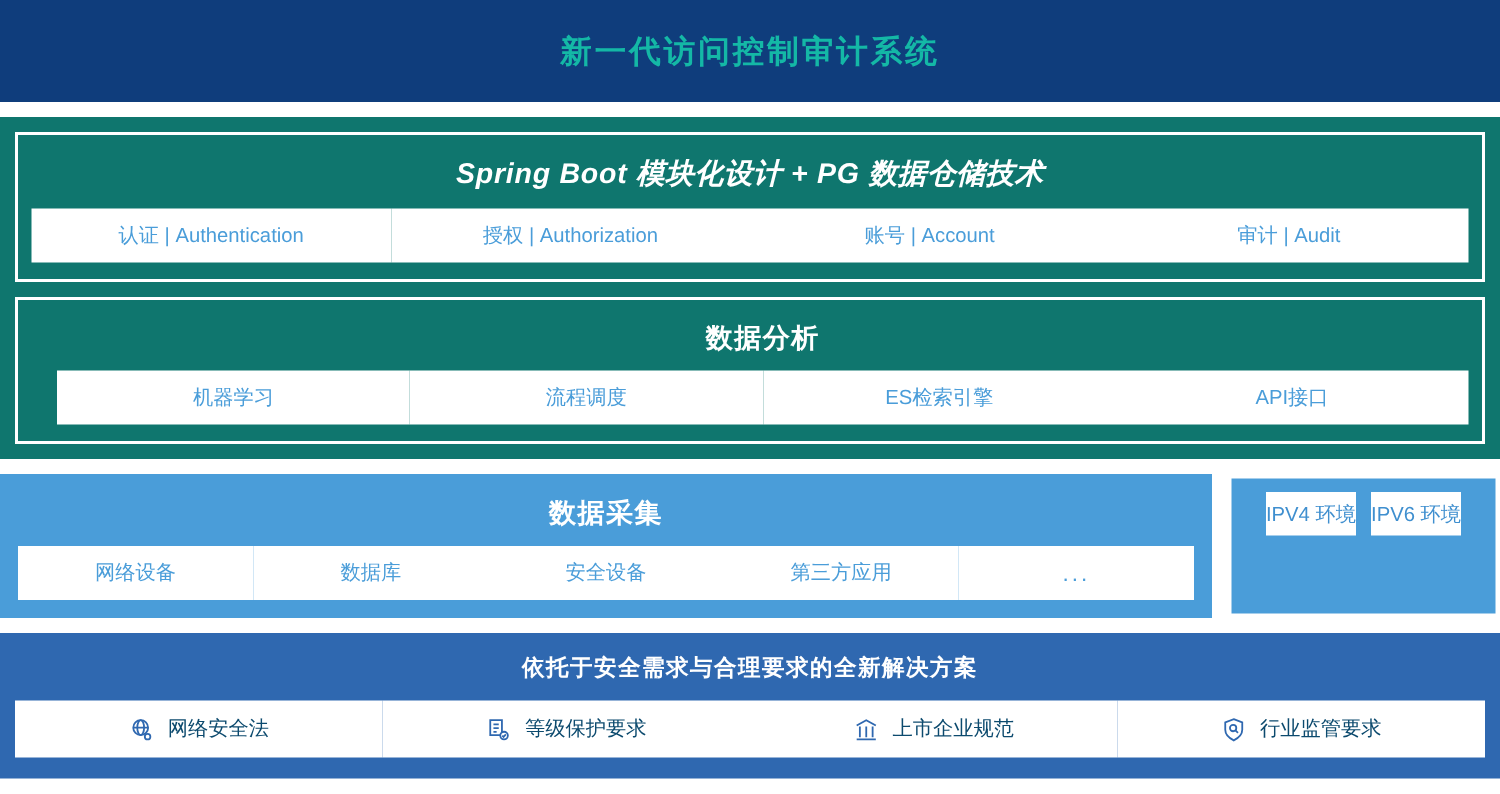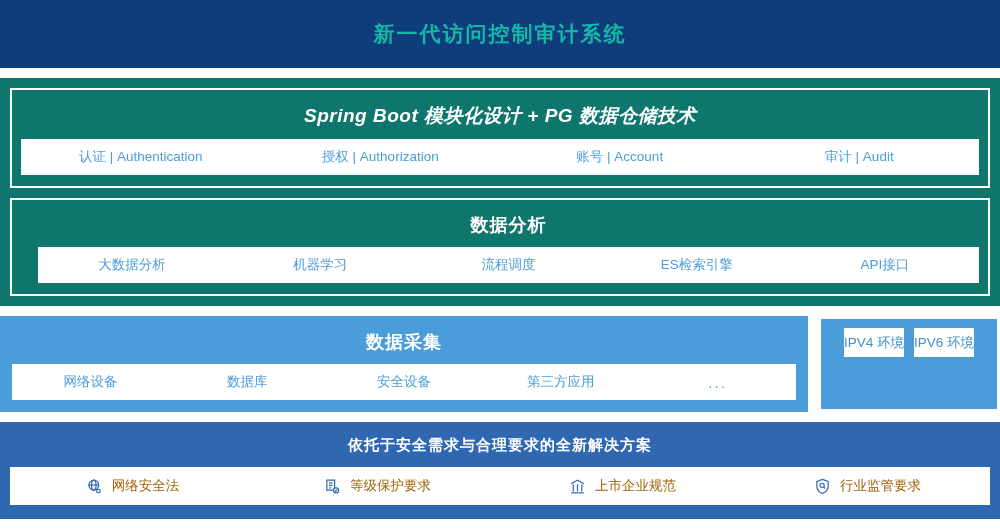--- a/index.html
+++ b/index.html
@@ -89,21 +89,21 @@
     background: #2f68b0;
     padding: 12px 10px 14px 10px;
     flex: 0 0 auto;
   }
   .section-bottom .band-title { font-size: 15px; padding: 2px 0 12px 0; }
   .card-bottom {
     flex: 1 1 0;
     background: #ffffff;
     height: 38px;
     display: flex; align-items: center; justify-content: center; gap: 9px;
-    color: #a16207;
+    color: #0c4a6e;
     font-size: 13.5px;
     white-space: nowrap;
   }
   .ico { width: 17px; height: 17px; display: inline-block; flex: 0 0 auto; }
   .ico svg { display: block; width: 17px; height: 17px; }
 </style>
 </head>
 <body>
 
 <div class="page">
@@ -122,21 +122,20 @@
         <div class="card">认证 | Authentication</div>
         <div class="card">授权 | Authorization</div>
         <div class="card">账号 | Account</div>
         <div class="card">审计 | Audit</div>
       </div>
     </div>
 
     <div class="inner-box">
       <div class="band-title">数据分析</div>
       <div class="card-row">
-        <div class="card">大数据分析</div>
         <div class="card">机器学习</div>
         <div class="card">流程调度</div>
         <div class="card">ES检索引擎</div>
         <div class="card">API接口</div>
       </div>
     </div>
 
   </div>
 
   <div class="gap"></div>

